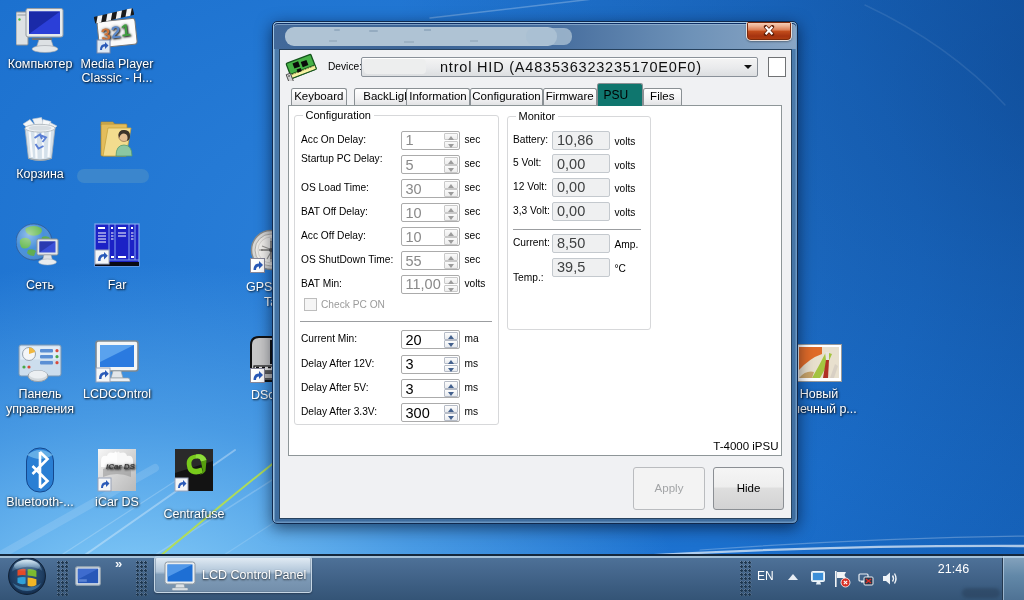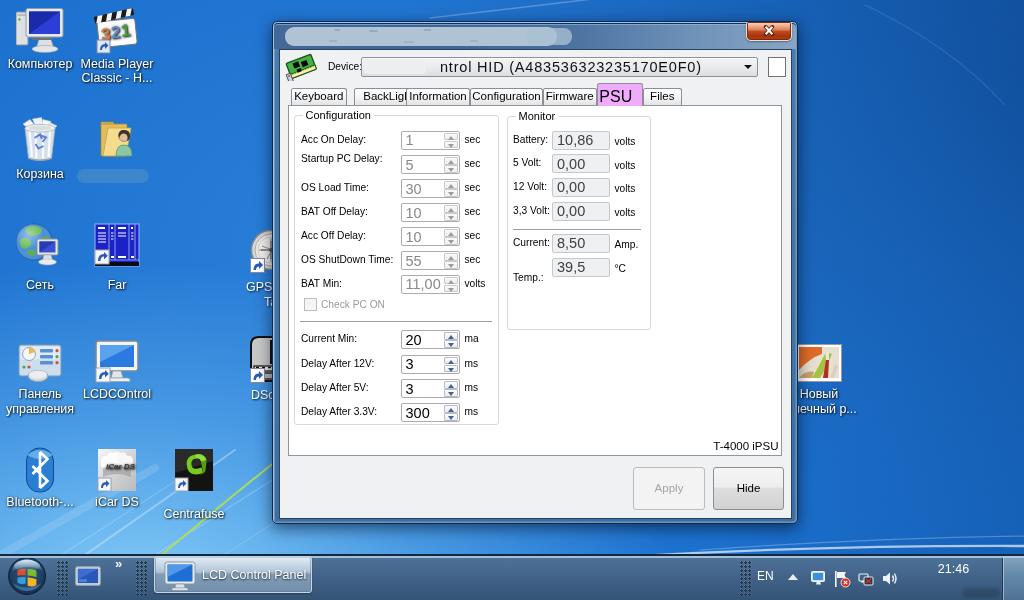--- a/index.html
+++ b/index.html
@@ -45,21 +45,21 @@
 #combo { position:absolute; left:81.5px; top:6.5px; width:397px; height:20px; border:1px solid #8a9199; border-radius:2px;
   background:linear-gradient(#f4f4f4, #e9eaec 55%, #dcdee0); box-shadow:inset 0 1px 0 #fff; }
 #combo .txt { position:absolute; left:65px; top:1px; font-size:14.5px; color:#101010; letter-spacing:0.8px; white-space:nowrap; overflow:hidden; width:370px;margin-left:13px;}
 #combo .smu { position:absolute; left:2px; top:1.5px; width:62px; height:15px; background:#edeeee; border-radius:4px; }
 #combo .arr { position:absolute; right:5px; top:7.5px; width:0; height:0; border-left:4px solid transparent; border-right:4px solid transparent; border-top:4.5px solid #111; }
 #wsq { position:absolute; left:488.5px; top:7px; width:18px; height:20px; background:#fff; border:1px solid #707274; }
 
 
 .tab { position:absolute; top:37.5px; height:17px; border:1px solid #8a9094; border-bottom:none; border-radius:2.5px 2.5px 0 0;
   background:linear-gradient(#ffffff, #f4f4f5 55%, #e2e3e5); text-align:center; font-size:11.5px; padding-top:1.5px; z-index:2; }
-.tab.sel { top:33px; height:22.5px; background:#f0abfc; z-index:4; padding-top:3.5px; padding-right:8px; font-size:16px; }
+.tab.sel { top:33px; height:22.5px; background:#0f766e; z-index:4; padding-top:3.5px; padding-right:8px; font-size:12px; }
 #tabpanel { position:absolute; left:8.5px; top:54.5px; width:494px; height:351px; background:#fff; border:1px solid #8e9698; z-index:3; }
 
 
 .grp { position:absolute; border:1px solid #d7d8da; border-radius:3px; }
 .grp .gl { position:absolute; top:-7px; left:8px; background:#fff; padding:0 3px; font-size:11px; }
 .sep { position:absolute; height:1px; background:#9b9da0; }
 
 
 .spin { position:absolute; width:59px; height:19px; background:#fff; border:1px solid #ababab; border-radius:2px; }
 .spin .v { position:absolute; left:4px; top:0.5px; font-size:14.5px; color:#000; }

